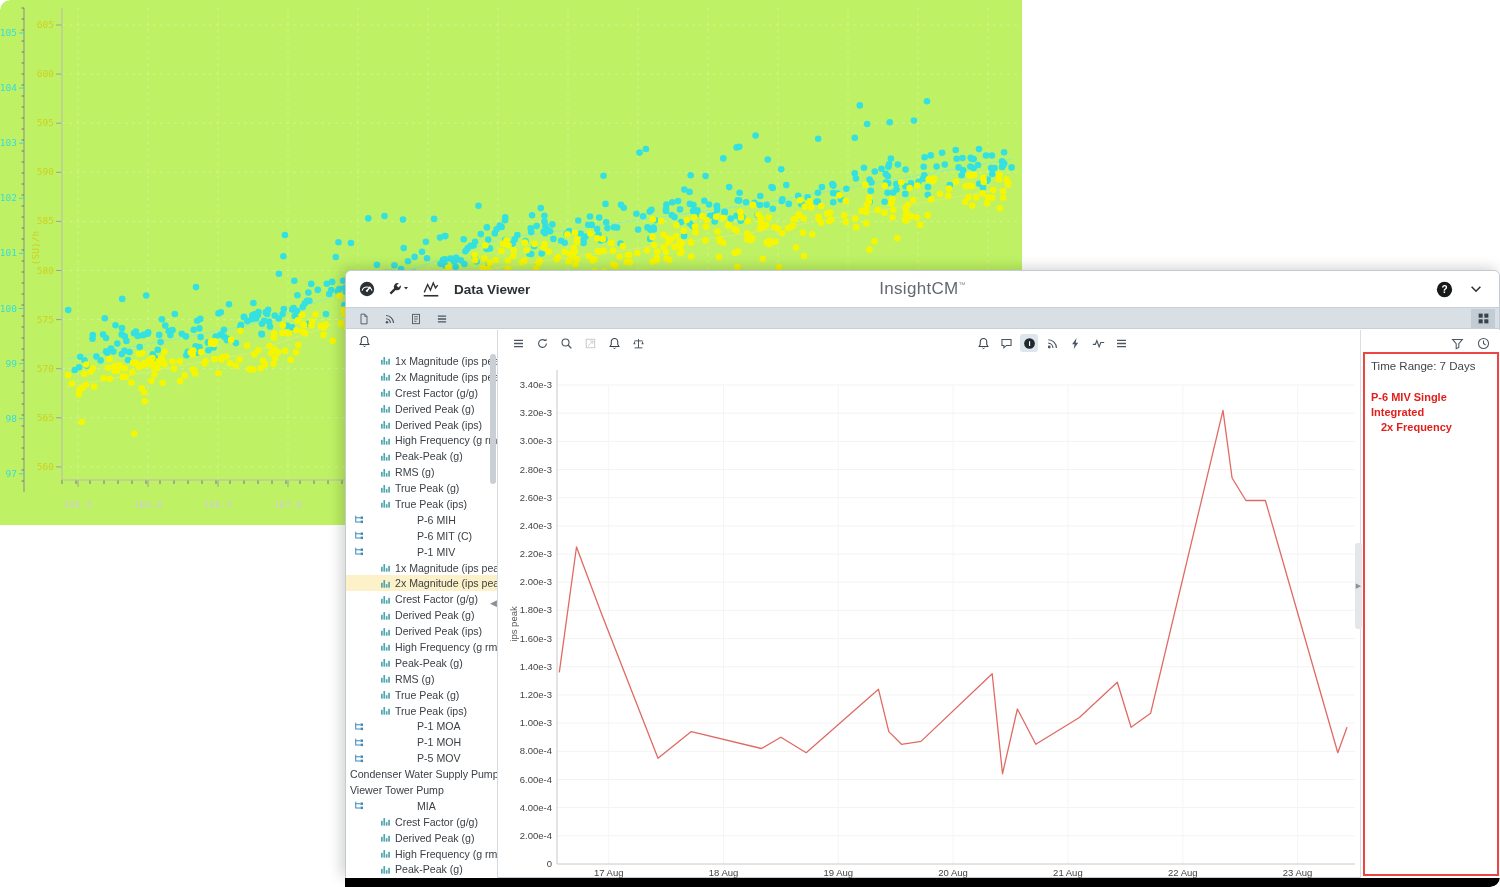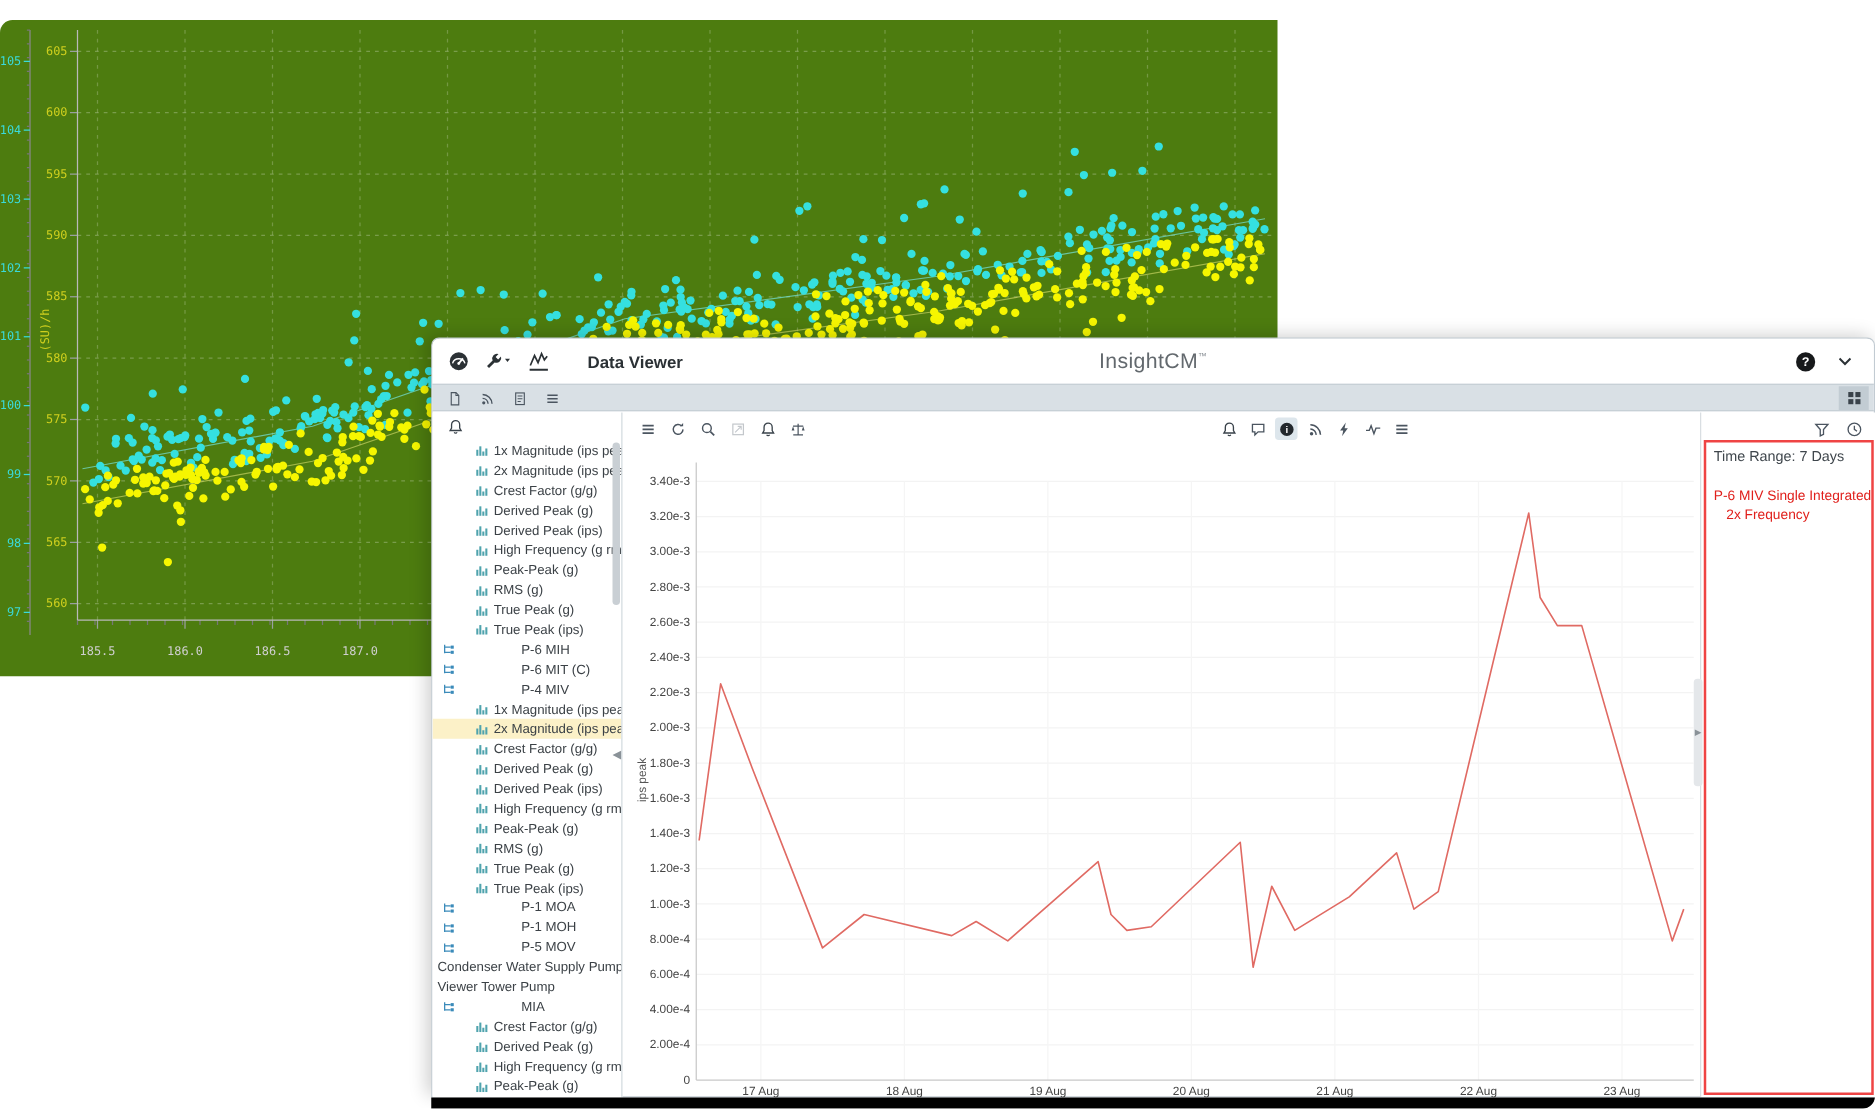--- a/index.html
+++ b/index.html
@@ -1,28 +1,28 @@
 <!DOCTYPE html>
 <html><head>
 <meta charset="utf-8">
 <style>
   html,body{margin:0;padding:0;background:#fff;}
   *{box-sizing:border-box;font-family:"Liberation Sans",sans-serif;}
   .stage{position:relative;width:1500px;height:887px;background:#fff;overflow:hidden;border-radius:10px;}
 
   
-  .scatter-win{position:absolute;left:0;top:16px;width:1022px;height:525px;background:#4d7c0f;border-radius:10px 0 0 0;}
+  .scatter-win{position:absolute;left:0;top:0;width:1022px;height:525px;background:#bef264;border-radius:10px 0 0 0;}
   .scatter-win svg{position:absolute;left:0;top:0;}
 
   
   .app-win{position:absolute;left:345px;top:270px;width:1155px;height:608px;background:#fff;
            border:1px solid #c2cbd2;border-radius:6px 6px 0 0;box-shadow:-4px -2px 14px rgba(0,0,0,.18);}
   .app-header{position:absolute;left:0;top:0;width:100%;height:36px;background:#fff;border-radius:6px 6px 0 0;}
   .hdr-left{position:absolute;left:12px;top:0;height:36px;display:flex;align-items:center;gap:10px;}
-  .app-title{font-size:13.5px;font-weight:bold;color:#2b3135;margin-left:20px;}
+  .app-title{font-size:13.5px;font-weight:bold;color:#2b3135;margin-left:4px;}
   .brand{position:absolute;left:50%;top:8px;transform:translateX(-50%);font-size:17px;color:#63696e;letter-spacing:.3px;}
   .brand sup{font-size:7px;color:#8a9096;}
   .hdr-right{position:absolute;right:14px;top:0;height:36px;display:flex;align-items:center;gap:14px;}
 
   .tabbar{position:absolute;left:0;top:36px;width:100%;height:22px;background:#d9e0e5;border-top:1px solid #c7d0d6;border-bottom:1px solid #c7d0d6;}
   .tabbar-icons{position:absolute;left:9px;top:0;height:22px;display:flex;align-items:center;gap:8px;}
   .apps-tile{position:absolute;right:4px;top:1px;width:24px;height:19px;background:#c2ccd3;display:flex;align-items:center;justify-content:center;}
 
   .tbtn{display:inline-flex;align-items:center;justify-content:center;width:18px;height:18px;border-radius:3px;cursor:pointer;}
   .tbtn.active{background:#dde6ec;}
@@ -45,21 +45,21 @@
   
   .chart-toolbar-left{position:absolute;left:163px;top:63px;display:flex;gap:6px;align-items:center;}
   .chart-toolbar-right{position:absolute;left:628px;top:63px;display:flex;gap:5px;align-items:center;}
   .trend-chart{position:absolute;left:497px;top:352px;}
 
   
   .right-panel{position:absolute;left:1014px;top:59px;width:140px;height:548px;background:#fff;border-left:1px solid #d9dee2;}
   .rp-icons{position:absolute;right:8px;top:4px;display:flex;gap:8px;}
   .rp-card{position:absolute;left:2px;top:22px;width:136px;height:524px;border:2px solid #ef4444;background:#fff;}
   .time-range{font-size:11.5px;color:#3f464c;padding:6px 0 0 6px;}
-  .legend{margin-top:18px;padding-left:6px;font-size:11px;font-weight:normal;line-height:1.35;}
+  .legend{margin-top:18px;padding-left:6px;font-size:11px;font-weight:bold;line-height:1.35;}
   .legend .l2{padding-left:10px;}
 
   .rp-handle{position:absolute;left:1009px;top:272px;width:7px;height:86px;background:#e4e7ea;border-radius:3px;display:flex;align-items:center;justify-content:center;font-size:7px;color:#8a9298;}
 
   .bottom-strip{position:absolute;left:345px;top:878px;width:1155px;height:9px;background:#000;border-radius:0 0 10px 0;}
 
   text{font-family:"Liberation Sans",sans-serif;}
   .scatter-label{font-family:"DejaVu Sans Mono",monospace;}
 </style>
 </head>
@@ -1372,21 +1372,21 @@
             <span>P-6 MIT (C)</span>
           </div>
           <div class="trow group">
             <span class="icon">
               <svg width="11" height="11" viewBox="0 0 16 16">
                 <path d="M2.5 2.5v10M2.5 5.5h7M2.5 11.5h7" stroke="#3b8bba" stroke-width="1.5" fill="none"></path>
                 <rect x="9.5" y="3.6" width="3.6" height="3.6" fill="#3b8bba"></rect>
                 <rect x="9.5" y="9.6" width="3.6" height="3.6" fill="#3b8bba"></rect>
               </svg>
             </span>
-            <span>P-4 MIV</span>
+            <span>P-1 MIV</span>
           </div>
           <div class="trow leaf">
             <span class="icon">
               <svg width="11" height="11" viewBox="0 0 16 16">
                 <rect x="1.5" y="7" width="2.4" height="7" fill="#4fa3ad"></rect>
                 <rect x="5" y="3" width="2.4" height="11" fill="#4fa3ad"></rect>
                 <rect x="8.5" y="9" width="2.4" height="5" fill="#4fa3ad"></rect>
                 <rect x="12" y="5.5" width="2.4" height="8.5" fill="#4fa3ad"></rect>
               </svg>
             </span>

